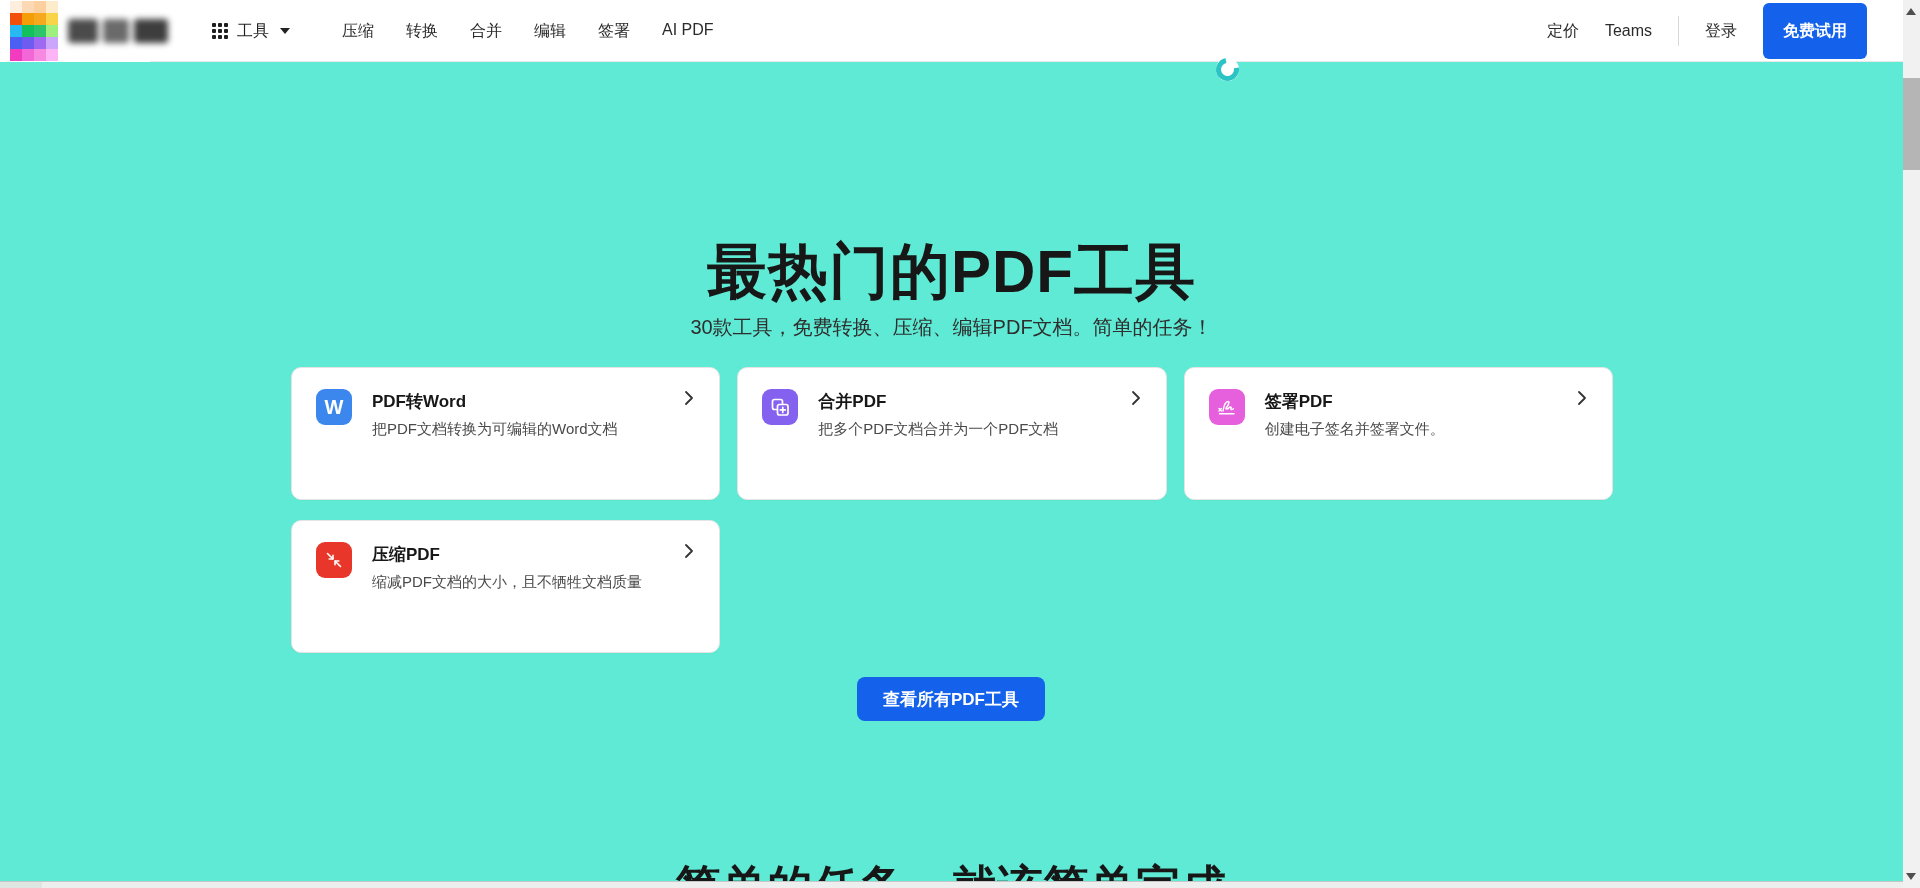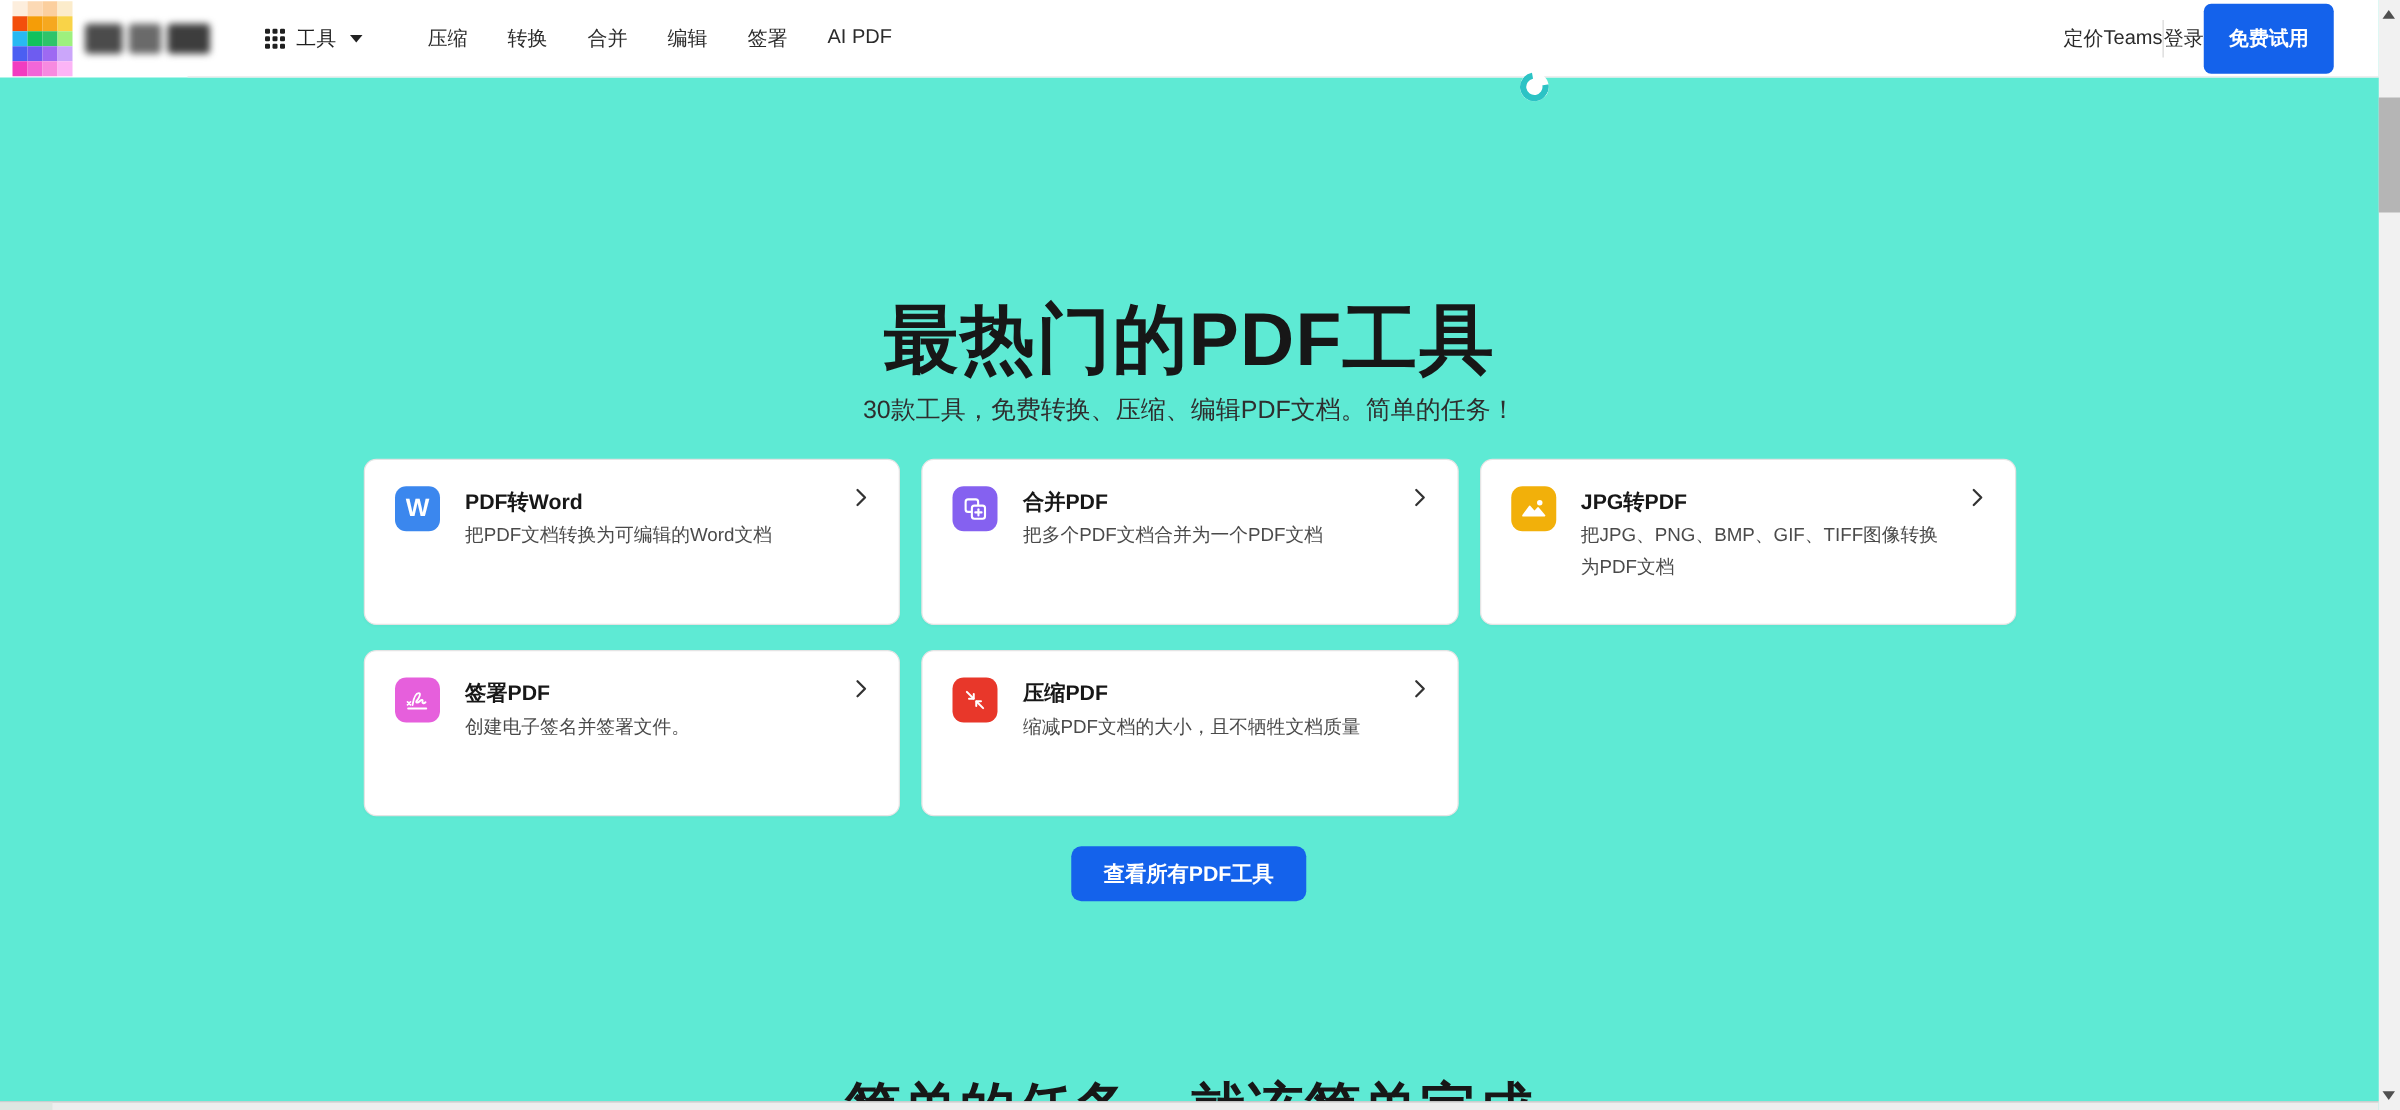--- a/index.html
+++ b/index.html
@@ -27,21 +27,21 @@
   .grid-icon { display:grid; grid-template-columns:repeat(3,4px);
     grid-template-rows:repeat(3,4px); gap:2px; }
   .grid-icon i { background:#1f1f1f; border-radius:1px; }
   .caret-down { width:0; height:0; border-left:5px solid transparent;
     border-right:5px solid transparent; border-top:6px solid #222; margin-left:2px; }
 
   .nav-links { display:flex; gap:32px; margin-left:52px; font-size:16px; color:#2b2b2b; }
   .nav-links span { cursor:pointer; white-space:nowrap; }
 
   .nav-right { margin-left:auto; margin-right:36px; display:flex; align-items:center;
-    font-size:16px; color:#2b2b2b; }
+    gap:26px; font-size:16px; color:#2b2b2b; }
   .nav-right .link { cursor:pointer; white-space:nowrap; }
   .nav-divider { width:1px; height:30px; background:#d8d8d8; }
   .cta-small { height:56px; padding:0 20px; border:none; border-radius:6px;
     color:#fff; font-size:16px; font-weight:700; cursor:pointer;
     font-family:inherit; white-space:nowrap; }
 
   
   .spinner { position:absolute; left:1216px; top:58px; width:23px; height:23px;
     border-radius:50%; background:#fff; z-index:6; }
   .spinner::after { content:''; position:absolute; inset:0; border-radius:50%;
@@ -196,35 +196,20 @@
       </div>
       <div class="card-text">
         <div class="card-title">合并PDF</div>
         <div class="card-desc">把多个PDF文档合并为一个PDF文档</div>
       </div>
       <svg class="card-chevron" width="20" height="20" viewBox="0 0 20 20">
         <polyline points="7,4 13,10 7,16" fill="none" stroke="#333" stroke-width="1.8" stroke-linecap="round" stroke-linejoin="round"></polyline>
       </svg>
     </div>
 
-    <div class="card">
-      <div class="card-icon" style="background: rgb(242, 176, 10);">
-        <svg width="24" height="24" viewBox="0 0 24 24">
-          <circle cx="16.8" cy="7.2" r="2.2" fill="#fff"></circle>
-          <path d="M3.5,17.5 L8.8,10.2 L12.6,14.6 L15.4,11.4 L20.5,17.5 Z" fill="#fff" stroke="#fff" stroke-width="1.5" stroke-linejoin="round"></path>
-        </svg>
-      </div>
-      <div class="card-text">
-        <div class="card-title">JPG转PDF</div>
-        <div class="card-desc">把JPG、PNG、BMP、GIF、TIFF图像转换为PDF文档</div>
-      </div>
-      <svg class="card-chevron" width="20" height="20" viewBox="0 0 20 20">
-        <polyline points="7,4 13,10 7,16" fill="none" stroke="#333" stroke-width="1.8" stroke-linecap="round" stroke-linejoin="round"></polyline>
-      </svg>
-    </div>
 
     <div class="card">
       <div class="card-icon" style="background: rgb(230, 95, 220);">
         <svg width="24" height="24" viewBox="0 0 24 24">
           <path d="M4,13.5 l2.4,2.4 M6.4,13.5 l-2.4,2.4" stroke="#fff" stroke-width="1.4" stroke-linecap="round"></path>
           <path d="M8,16 C9,10 11,6.5 13,6.5 C15,6.5 13.5,10 11.5,12.5 C10,14.3 12,14.8 14,12.8 C15.5,11.3 16.5,11.8 16,13.5 C15.6,14.8 17.2,15 18.4,13.8" fill="none" stroke="#fff" stroke-width="1.5" stroke-linecap="round" stroke-linejoin="round"></path>
           <line x1="4.5" y1="18.8" x2="19" y2="18.8" stroke="#fff" stroke-width="1.5" stroke-linecap="round"></line>
         </svg>
       </div>
       <div class="card-text">

